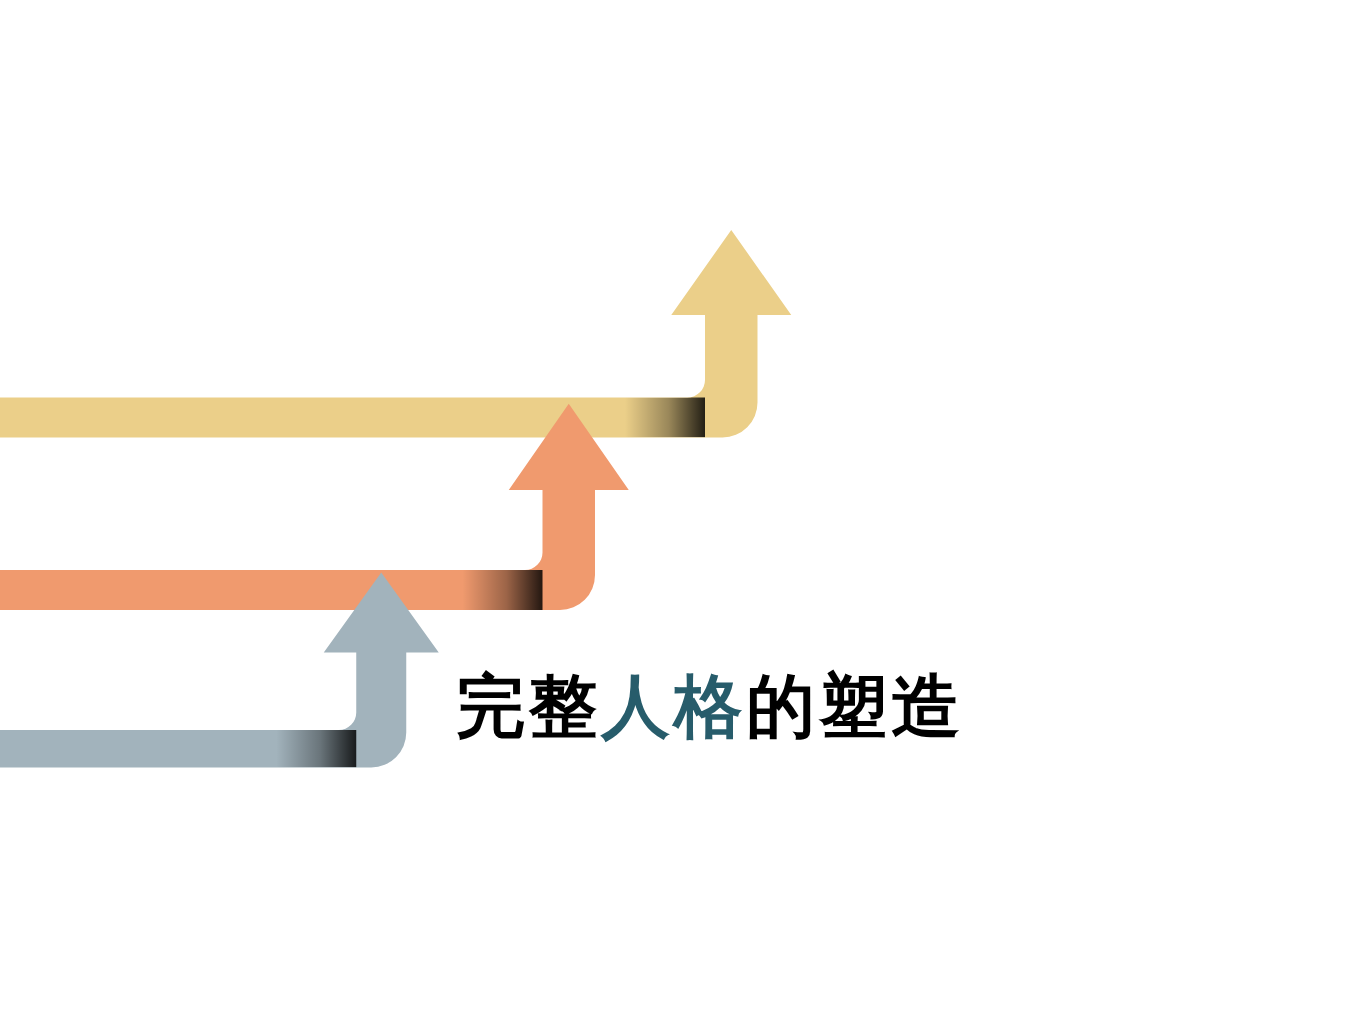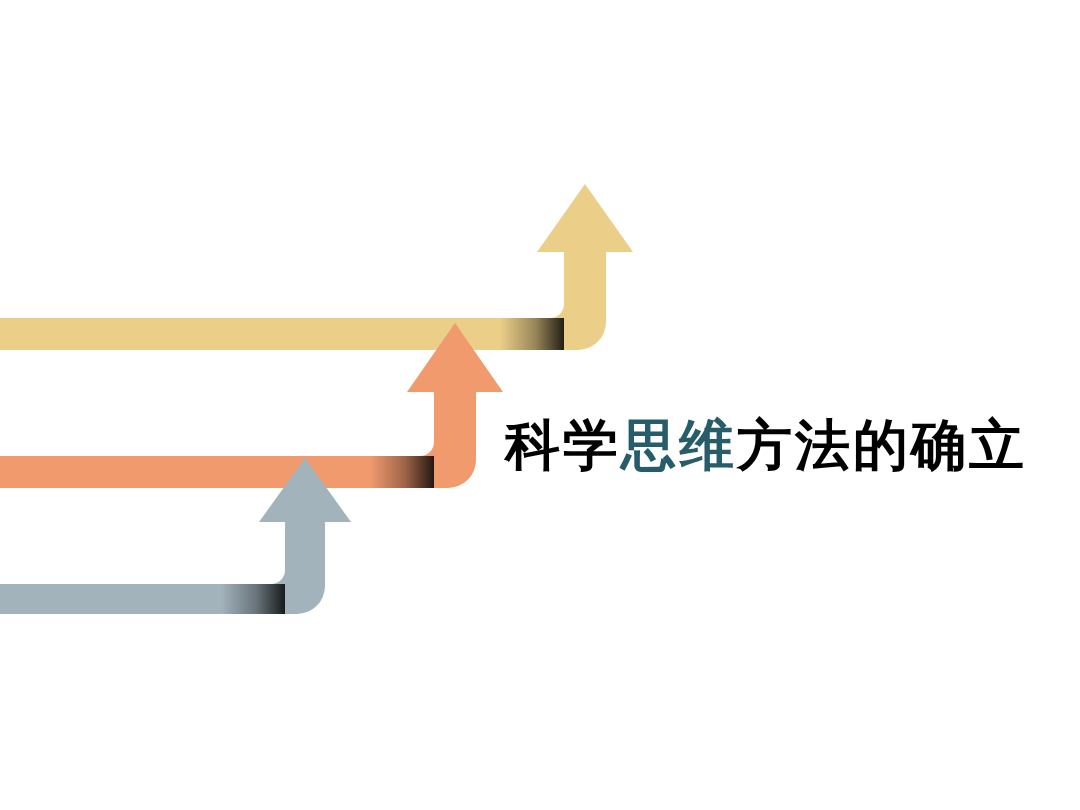--- a/index.html
+++ b/index.html
@@ -70,18 +70,18 @@
       <rect x="370" y="456" width="64" height="32" fill="url(#fadeDark)" clip-path="url(#clip-arrow-1)"></rect>
     </g>
 
     <g>
       <path d="M0 584 H271 A14 14 0 0 0 285 570 V522 H259 L305 458 L351 522 H325 V586 A28 28 0 0 1 297 614 H0 Z" fill="#a2b3bc"></path>
       <rect x="221" y="584" width="64" height="30" fill="url(#fadeDark)" clip-path="url(#clip-arrow-2)"></rect>
     </g>
   </svg>
 
 
-  <div class="label label-1">
-    <span class="plain">科学</span><span class="em">思维</span><span class="plain">方法的确立</span>
+
+  <div class="label label-2">
+    <span class="plain">完整</span><span class="em">人格</span><span class="plain">的塑造</span>
   </div>
-
 
 </div>
 
 </body></html>

